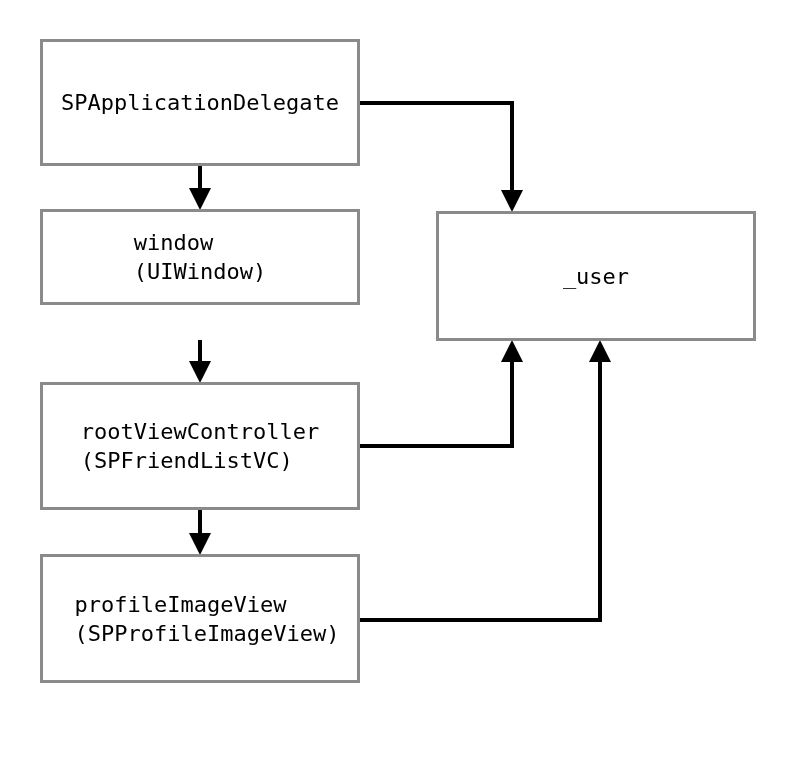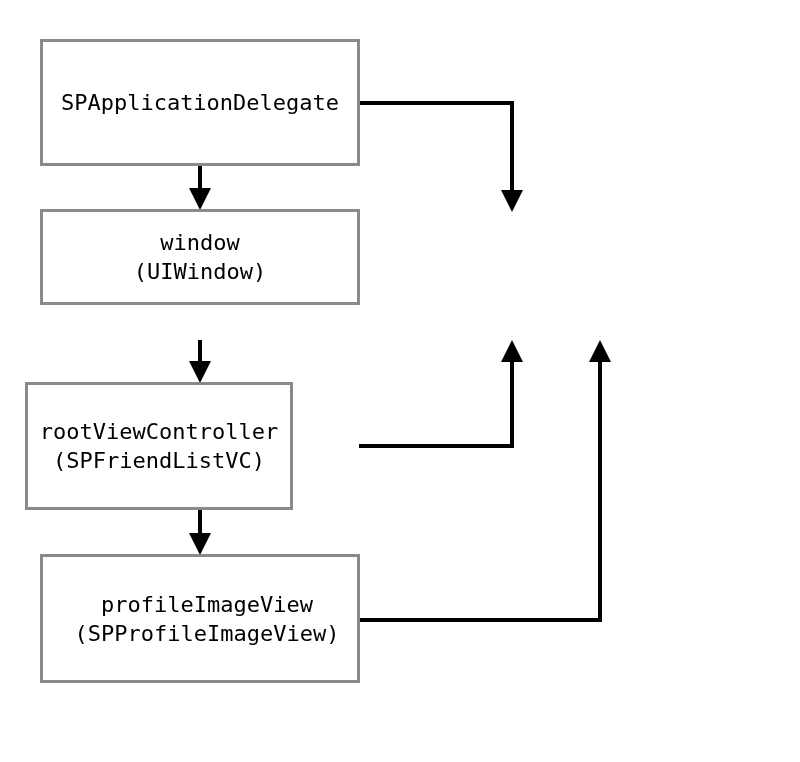--- a/index.html
+++ b/index.html
@@ -24,33 +24,32 @@
     pointer-events: none;
   }
   .node {
     position: absolute;
     box-sizing: border-box;
     background: #ffffff;
     border: 3px solid #8a8a8a;
     display: flex;
     align-items: center;
     justify-content: center;
-    text-align: center;
   }
   .node .label {
     white-space: pre-line;
     font-size: 22px;
     line-height: 29px;
     color: #000000;
     letter-spacing: 0;
   }
   
   .node-app-delegate       { left: 40px;  top: 39px;  width: 320px; height: 127px; }
   .node-window             { left: 40px;  top: 209px; width: 320px; height: 96px; }
-  .node-root-vc            { left: 25px;  top: 382px; width: 268px; height: 128px; }
+  .node-root-vc            { left: 40px;  top: 382px; width: 320px; height: 128px; }
   .node-profile-image-view { left: 40px;  top: 554px; width: 320px; height: 129px; padding-left: 14px; }
   .node-user               { left: 436px; top: 211px; width: 320px; height: 130px; }
 </style>
 </head>
 <body>
 
 <div class="canvas">
 
   <svg class="edges-layer" width="800" height="762" viewBox="0 0 800 762" xmlns="http://www.w3.org/2000/svg">
 
@@ -97,14 +96,17 @@
   <div class="node node-root-vc">
     <span class="label">rootViewController
 (SPFriendListVC)</span>
   </div>
 
   <div class="node node-profile-image-view">
     <span class="label">profileImageView
 (SPProfileImageView)</span>
   </div>
 
+  <div class="node node-user">
+    <span class="label">_user</span>
+  </div>
 
 </div>
 
 </body></html>

